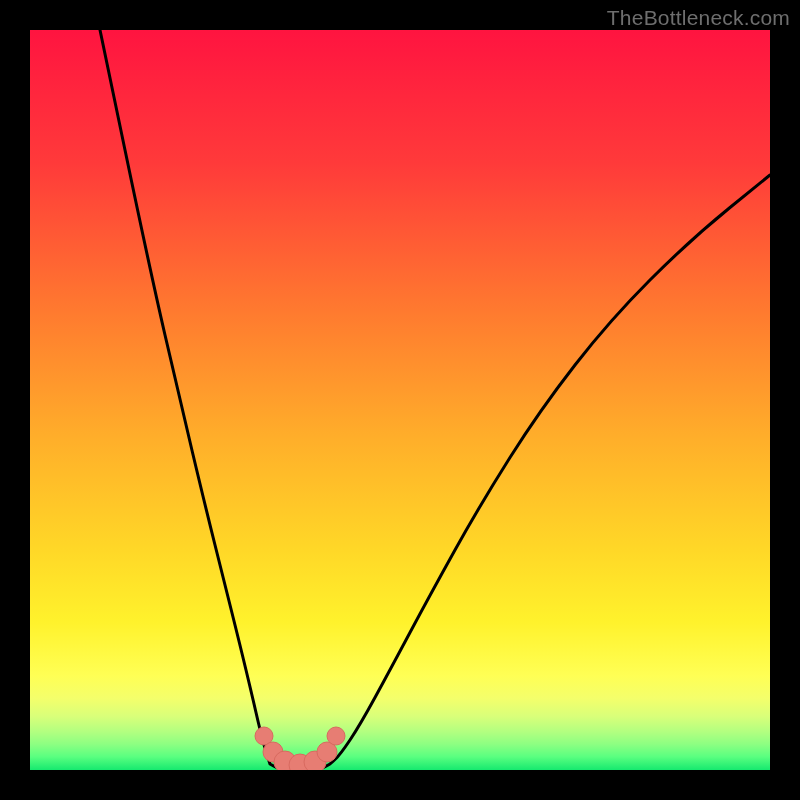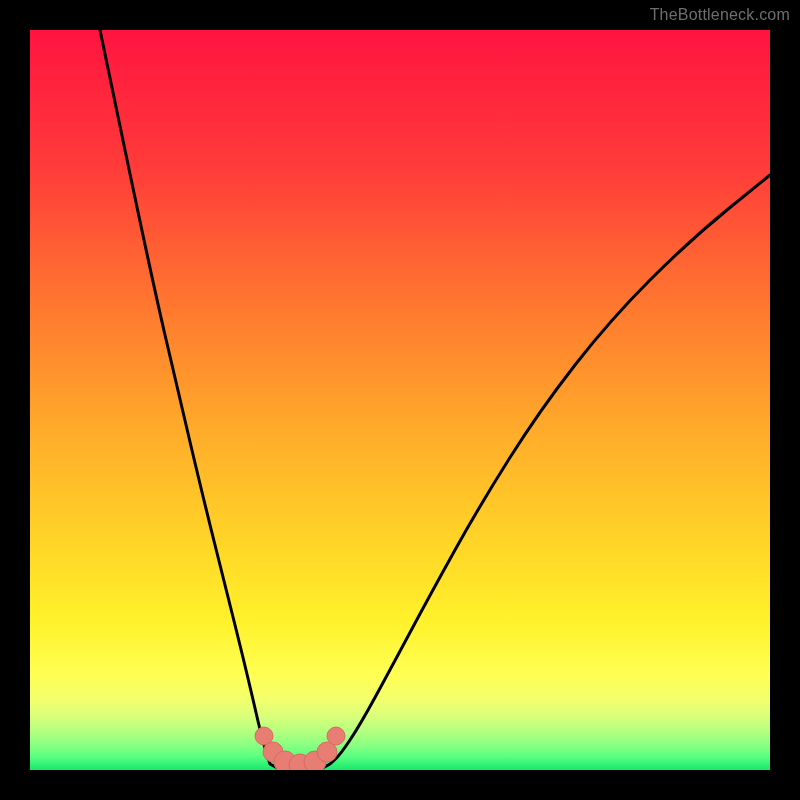--- a/index.html
+++ b/index.html
@@ -24,21 +24,21 @@
     left: 0;
     top: 0;
     width: 740px;
     height: 740px;
   }
   .watermark {
     position: absolute;
     top: 6px;
     right: 10px;
     color: #6e6e6e;
-    font-size: 16px;
+    font-size: 21px;
     letter-spacing: 0.2px;
     user-select: none;
   }
   svg.curve {
     position: absolute;
     left: 0;
     top: 0;
   }
 </style>
 </head>

